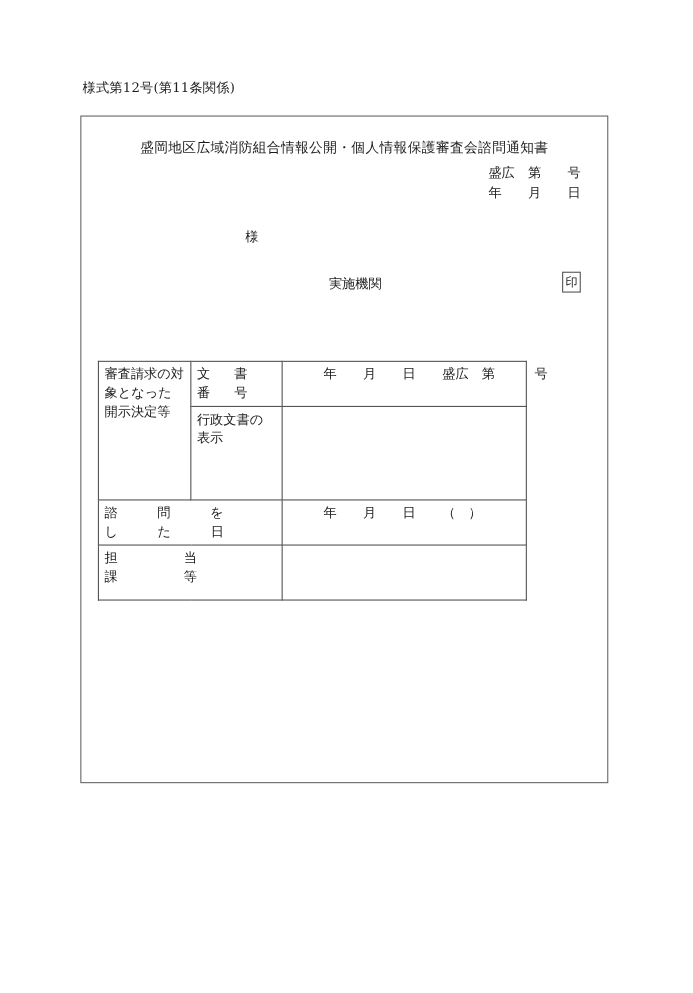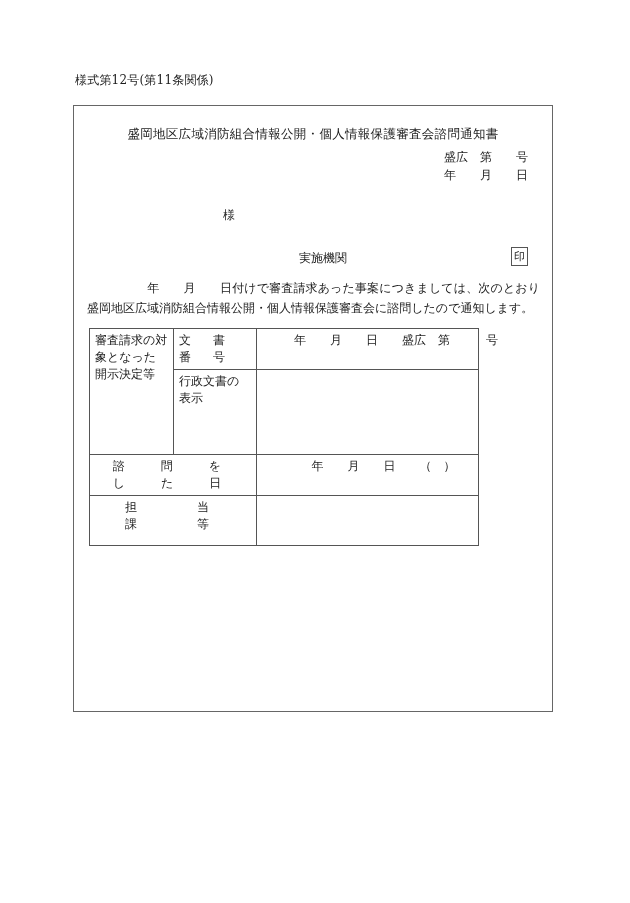--- a/index.html
+++ b/index.html
@@ -140,21 +140,20 @@
   .cell-head-spread {
     letter-spacing: 5px;
     padding-left: 6px;
   }
   .cell-wide-spread {
     letter-spacing: 12px;
     padding-left: 8px;
   }
   .cell-mid {
     vertical-align: middle;
-    text-align: center;
   }
   .val-line {
     white-space: pre;
     padding-left: 32px;
   }
   .r-h1 { height: 20px; }
   .r-h2 { height: 78px; }
   .r-h3 { height: 25px; }
   .r-h4 { height: 43px; }
   .vlabel {
@@ -187,23 +186,20 @@
       <div class="meta-line">年　　月　　日</div>
     </div>
 
     <div class="addressee">様</div>
 
     <div class="agency-row">
       <div class="agency-label">実施機関</div>
       <div class="seal-box">印</div>
     </div>
 
-    <div class="body-text">
-      <span class="body-indent"></span><span>年　　月　　日付けで審査請求あった事案につきましては、次のとおり盛</span><span>岡地区広域消防組合情報公開・個人情報保護審査会に諮問したので通知します。</span>
-    </div>
 
     <table class="tbl">
       <tbody>
         <tr>
           <td class="col-a vlabel" rowspan="2">審査請求の対象となった開示決定等</td>
           <td class="col-b cell-head-spread r-h1">文　書　番　号</td>
           <td class="r-h1">
             <span class="val-line">年　　月　　日　　盛広　第　　　号</span>
           </td>
         </tr>

